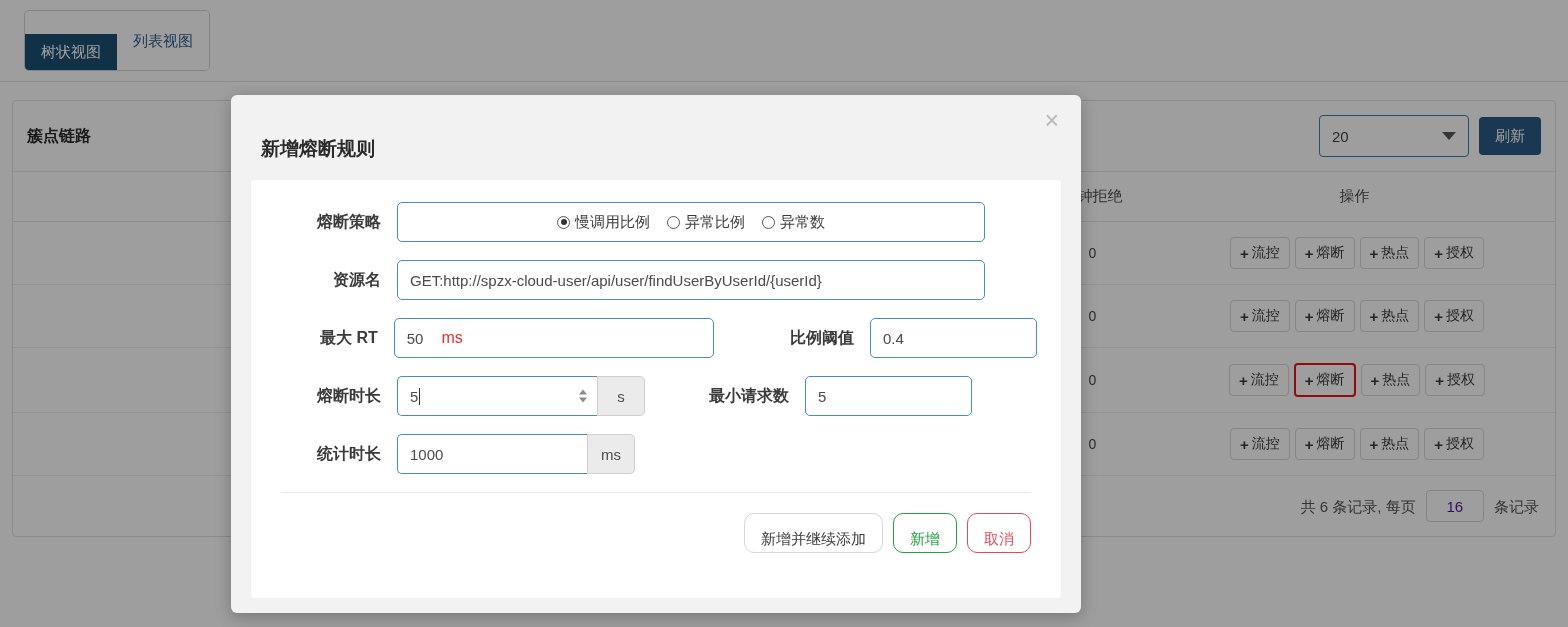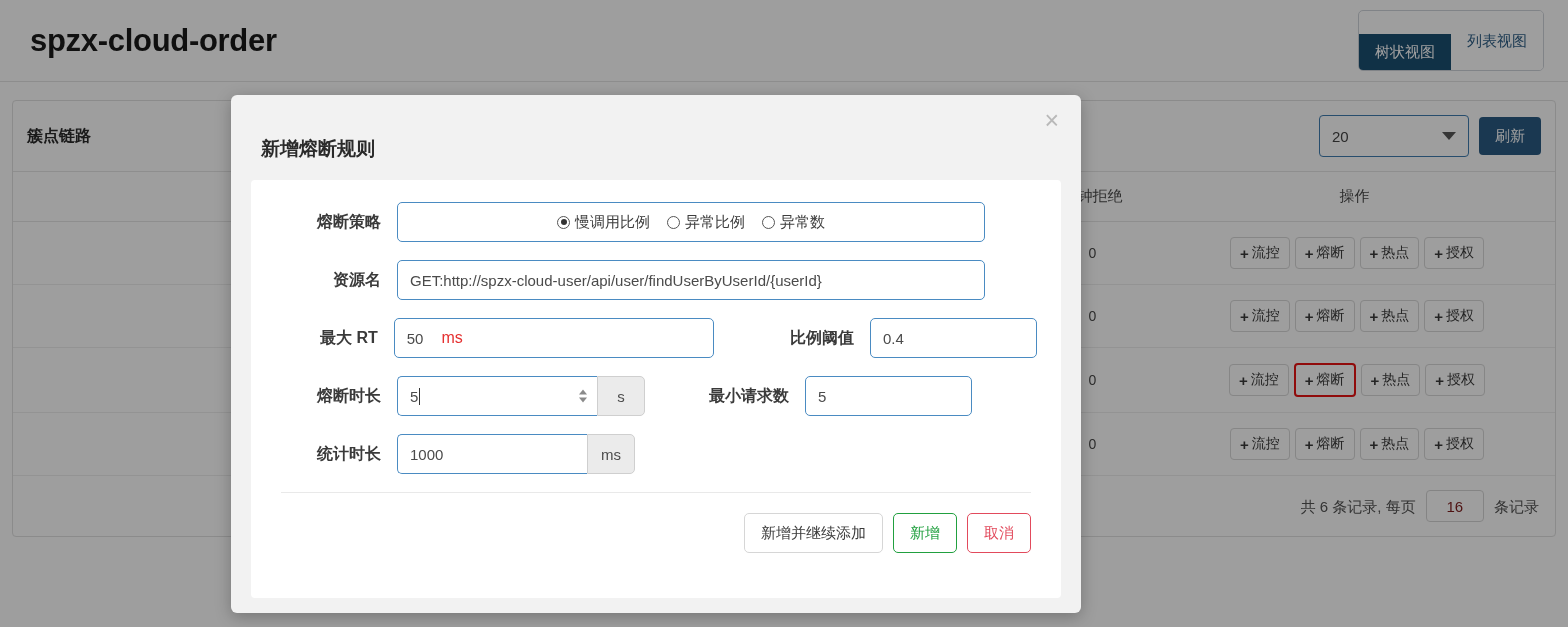--- a/index.html
+++ b/index.html
@@ -160,21 +160,21 @@
     font-size: 15px;
     color: #555;
   }
   .pager .pg-input {
     width: 58px; height: 32px;
     border: 1px solid #d6d6d6;
     border-radius: 4px;
     text-align: center;
     font-size: 15px;
     font-family: inherit;
-    color: #7f1d1d;
+    color: #4c1d95;
     margin: 0 6px;
     background: #fff;
   }
 
   
   #overlay {
     position: absolute; inset: 0;
     background: rgba(0,0,0,0.38);
   }
   #modal {
@@ -322,38 +322,37 @@
     border-top: 1px solid #e9e9e9;
     margin: 14px 6px 0 6px;
   }
   .modal-footer {
     display: flex; justify-content: flex-end;
     gap: 10px;
     padding: 20px 6px 0 6px;
   }
   .mb {
     height: 40px;
-    padding: 10px 16px;
-    border-radius: 5px;
+    padding: 16px 16px;
+    border-radius: 10px;
     font-size: 15px;
     background: #fff;
     cursor: pointer;
     font-family: Liberation Sans, sans-serif;
   }
   .mb.default { border: 1px solid #d6d6d6; color: #3a3a3a; }
   .mb.ok      { border: 1px solid #21a03f; color: #21a03f; }
   .mb.cancel  { border: 1px solid #e24a5c; color: #e24a5c; }
 </style>
 </head>
 <body>
 
 <div id="page-root">
 
   <div class="app-header">
-    <div class="app-title">spzx-cloud-order</div>
     <div class="view-toggle">
       <button class="vt-btn active">树状视图</button>
       <button class="vt-btn">列表视图</button>
     </div>
   </div>
 
   <div class="content-wrap">
     <div class="panel">
 
       <div class="panel-head">

